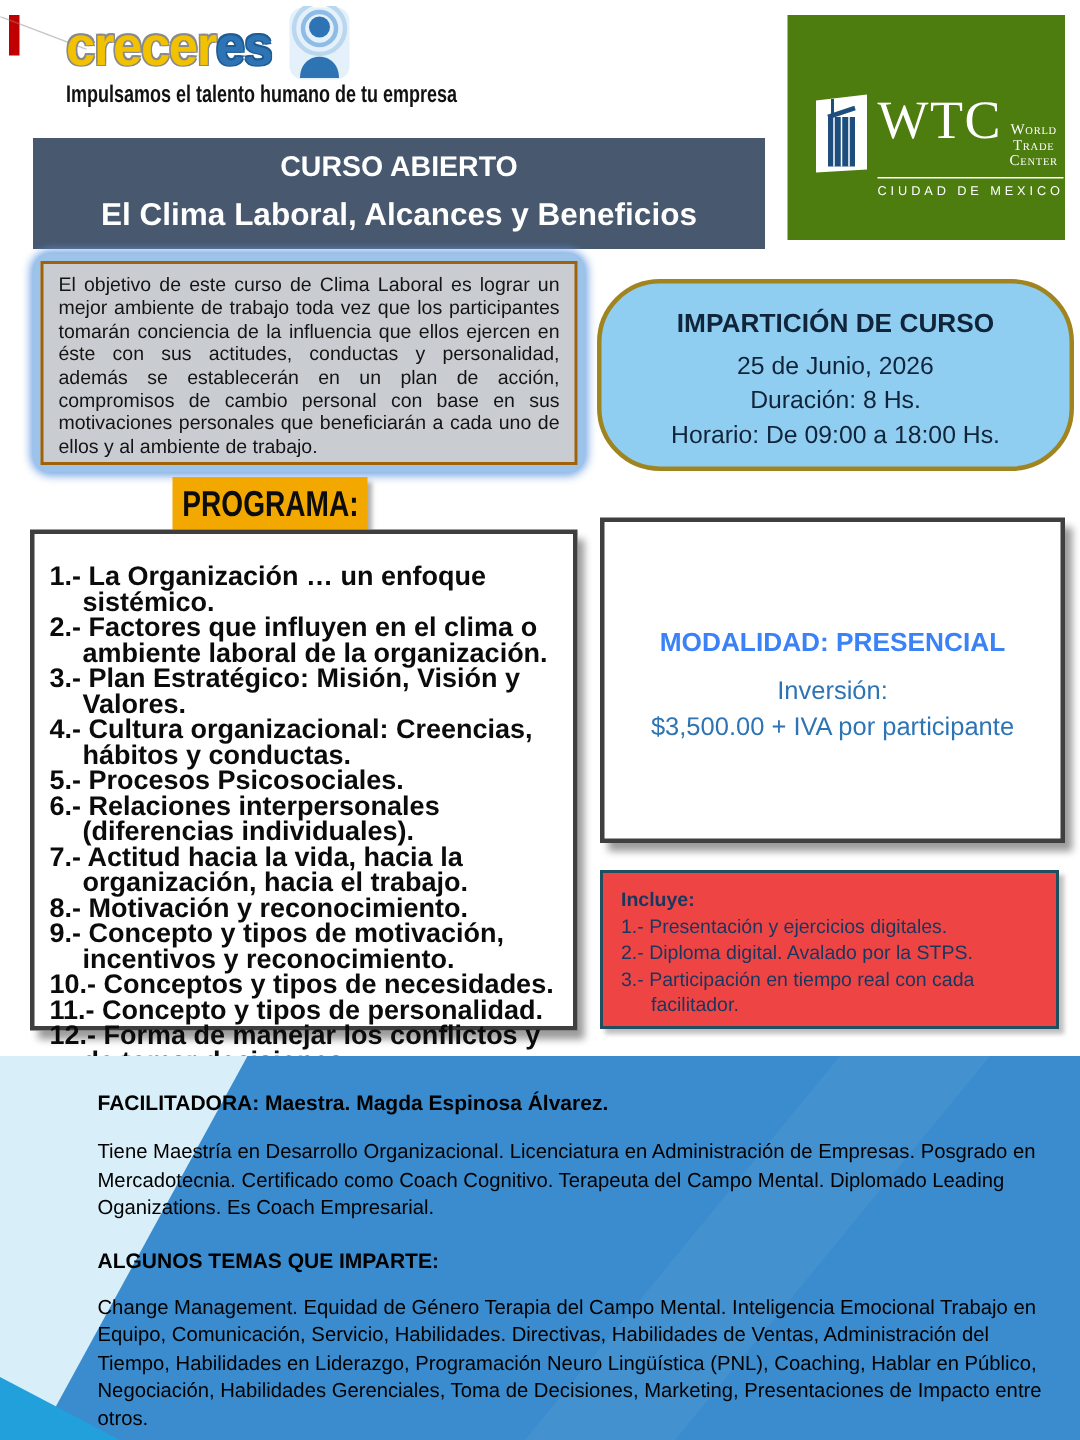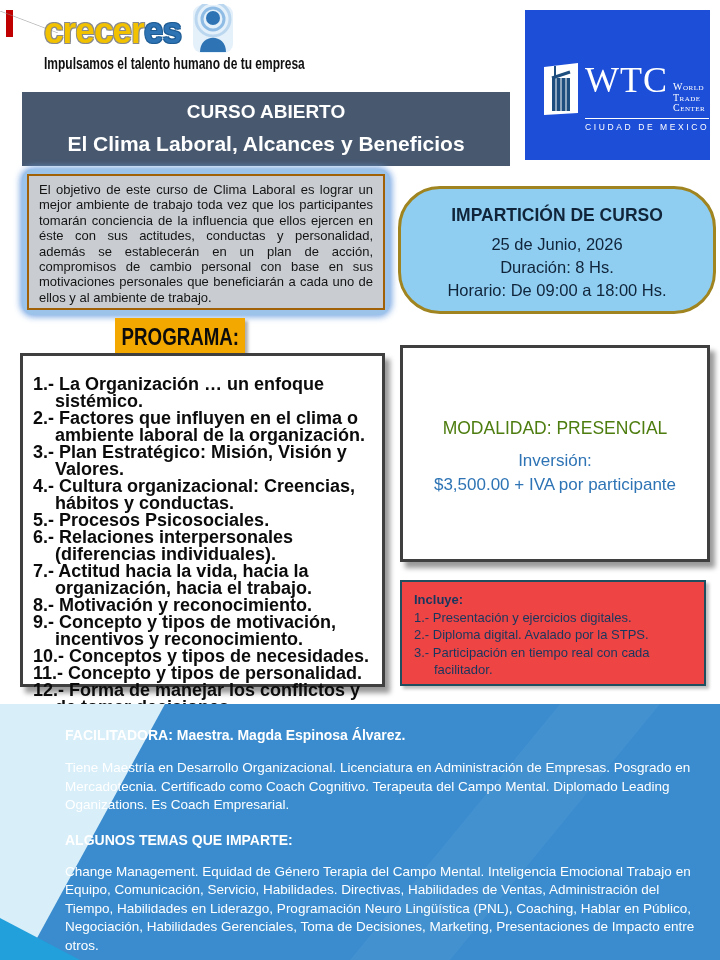--- a/index.html
+++ b/index.html
@@ -16,21 +16,21 @@
   .logo-row{display:flex;align-items:center;}
   .logo-text{font-weight:bold;font-size:37px;letter-spacing:-1px;line-height:46px;
              display:inline-block;transform:scaleX(.95);transform-origin:left;}
   .logo-crecer{color:#F2C200;text-shadow:-1px -1px 0 #8a8a8a,1px -1px 0 #8a8a8a,-1px 1px 0 #8a8a8a,1px 1px 0 #8a8a8a;}
   .logo-es{color:#2E74B5;text-shadow:-1px -1px 0 #1F5C94,1px -1px 0 #1F5C94,-1px 1px 0 #1F5C94,1px 1px 0 #1F5C94;}
   .person-svg{margin-left:2px;margin-top:-4px;}
   .tagline{display:inline-block;margin-top:1px;font-weight:bold;font-size:16px;color:#111;
            transform:scaleX(.75);transform-origin:left;white-space:nowrap;}
 
   
-  .wtc-box{position:absolute;left:525px;top:10px;width:185px;height:150px;background:#1d4ed8;}
+  .wtc-box{position:absolute;left:525px;top:10px;width:185px;height:150px;background:#4d7c0f;text-align:center;}
   .wtc-inner{position:absolute;left:18px;top:52px;display:flex;align-items:flex-start;}
   .wtc-right{margin-left:6px;}
   .wtc-toprow{display:flex;align-items:flex-start;}
   .wtc-acronym{font-family:"Liberation Serif", serif;color:#fff;font-size:36px;line-height:36px;letter-spacing:1px;}
   .wtc-words{margin-left:5px;margin-top:20px;font-family:"Liberation Serif", serif;color:#fff;
              font-size:10px;line-height:10.5px;font-variant:small-caps;letter-spacing:.5px;}
   .wtc-city{margin-top:4px;padding-top:3px;border-top:1px solid #fff;color:#fff;
             font-size:8.5px;letter-spacing:2.6px;white-space:nowrap;}
 
   
@@ -65,41 +65,41 @@
                border:3px solid #3F3F3F;box-shadow:5px 6px 5px rgba(0,0,0,.40);box-sizing:border-box;
                padding:20px 10px 0 10px;}
   .program-list{list-style:none;margin:0;padding:0;}
   .program-list li{font-weight:bold;font-size:18px;line-height:17px;color:#0b0b0b;
                    padding-left:22px;text-indent:-22px;}
 
   
   .modality-box{position:absolute;left:400px;top:345px;width:310px;height:217px;background:#fff;
                 border:3px solid #3F3F3F;box-shadow:5px 6px 5px rgba(0,0,0,.40);box-sizing:border-box;
                 text-align:center;padding-top:68px;}
-  .modality-title{font-weight:normal;font-size:17.5px;color:#4d7c0f;line-height:24px;}
+  .modality-title{font-weight:bold;font-size:17.5px;color:#3b82f6;line-height:24px;}
   .investment-label{font-size:17px;color:#2E74B5;line-height:24px;margin-top:9px;}
   .investment-value{font-size:17px;color:#2E74B5;line-height:23px;}
 
   
   .includes-box{position:absolute;left:400px;top:580px;width:306px;height:106px;background:#ef4444;
                 border:2px solid #1F4E5E;box-shadow:3px 3px 3px rgba(0,0,0,.25);box-sizing:border-box;
                 padding:9px 12px;color:#17375E;}
   .includes-title{font-weight:bold;font-size:13px;line-height:17.5px;}
   .includes-list{list-style:none;margin:0;padding:0;}
   .includes-list li{font-size:13px;line-height:17.5px;padding-left:20px;text-indent:-20px;}
 
   
   .footer{position:absolute;left:0;top:704px;width:720px;height:256px;background:#3A8CCE;overflow:hidden;}
   .pale-tri{position:absolute;left:0;top:0;width:720px;height:256px;background:#D8EEF9;
             clip-path:polygon(0 0,165px 0,25px 100%,0 100%);}
   .mid-band{position:absolute;left:0;top:0;width:720px;height:256px;background:rgba(255,255,255,.05);
             clip-path:polygon(560px 0,660px 0,450px 100%,350px 100%);}
   .bright-tri{position:absolute;left:0;top:0;width:720px;height:256px;background:#22A0DB;
               clip-path:polygon(0 214px,80px 100%,0 100%);}
-  .footer-text{position:absolute;left:65px;top:22px;width:632px;color:#ffffff;}
+  .footer-text{position:absolute;left:65px;top:22px;width:632px;color:#000000;}
   .facil-line{font-weight:bold;font-size:14px;line-height:19px;}
   .facil-bio{margin-top:14px;font-size:13.5px;line-height:18.5px;}
   .topics-head{margin-top:16px;font-weight:bold;font-size:14px;line-height:19px;}
   .topics-body{margin-top:13px;font-size:13.5px;line-height:18.5px;}
 </style>
 </head>
 <body>
 
 <div id="page">
 

